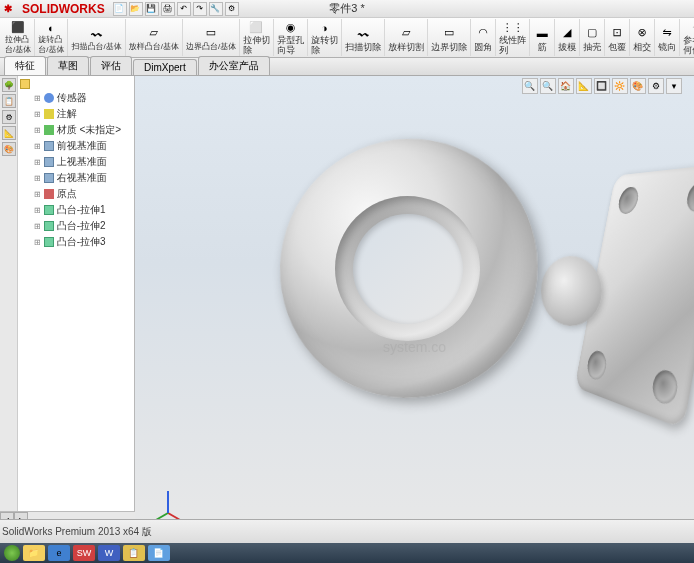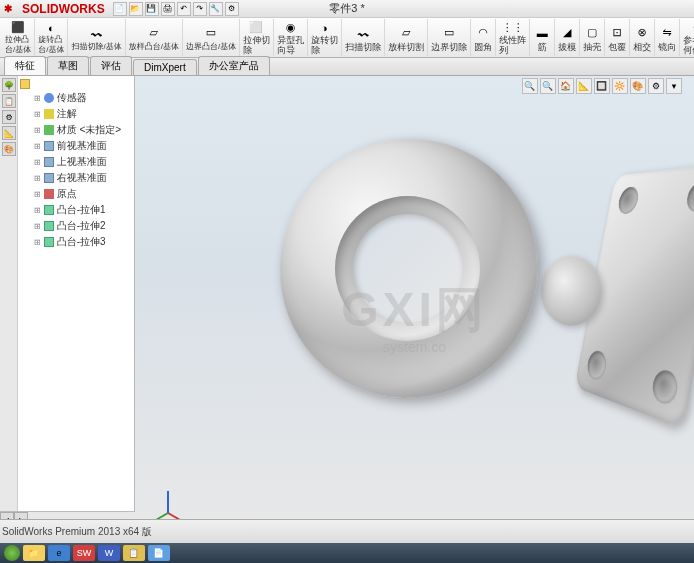--- a/index.html
+++ b/index.html
@@ -112,21 +112,21 @@
     <div class="rbtn">
       <div class="ricon">⬛</div>
       <div class="rlabel rsmall">拉伸凸<br>台/基体</div>
     </div>
     <div class="rbtn">
       <div class="ricon">◐</div>
       <div class="rlabel rsmall">旋转凸<br>台/基体</div>
     </div>
     <div class="rbtn">
       <div class="ricon">〰</div>
-      <div class="rlabel rsmall">扫描切除/基体</div>
+      <div class="rlabel rsmall">扫描凸台/基体</div>
     </div>
     <div class="rbtn">
       <div class="ricon">▱</div>
       <div class="rlabel rsmall">放样凸台/基体</div>
     </div>
     <div class="rbtn">
       <div class="ricon">▭</div>
       <div class="rlabel rsmall">边界凸台/基体</div>
     </div>
     <div class="rbtn">
@@ -288,21 +288,20 @@
         <div class="fhole fh1"></div>
         <div class="fhole fh2"></div>
         <div class="fhole fh3"></div>
         <div class="fhole fh4"></div>
       </div>
       <div class="cylinder"></div>
       <div class="ring-outer"></div>
       <div class="ring-inner"></div>
       <div class="ring-hole"></div>
     </div>
-    <div class="watermark">GXI网</div>
     <div class="wm-sub">system.co</div>
     <div class="triad">
       <div class="axis ax-x"></div>
       <div class="axis ax-y"></div>
       <div class="axis ax-z"></div>
     </div>
   </div>
 </div>
 
 <div class="vp-bottom-tabs" style="bottom:36px;">

